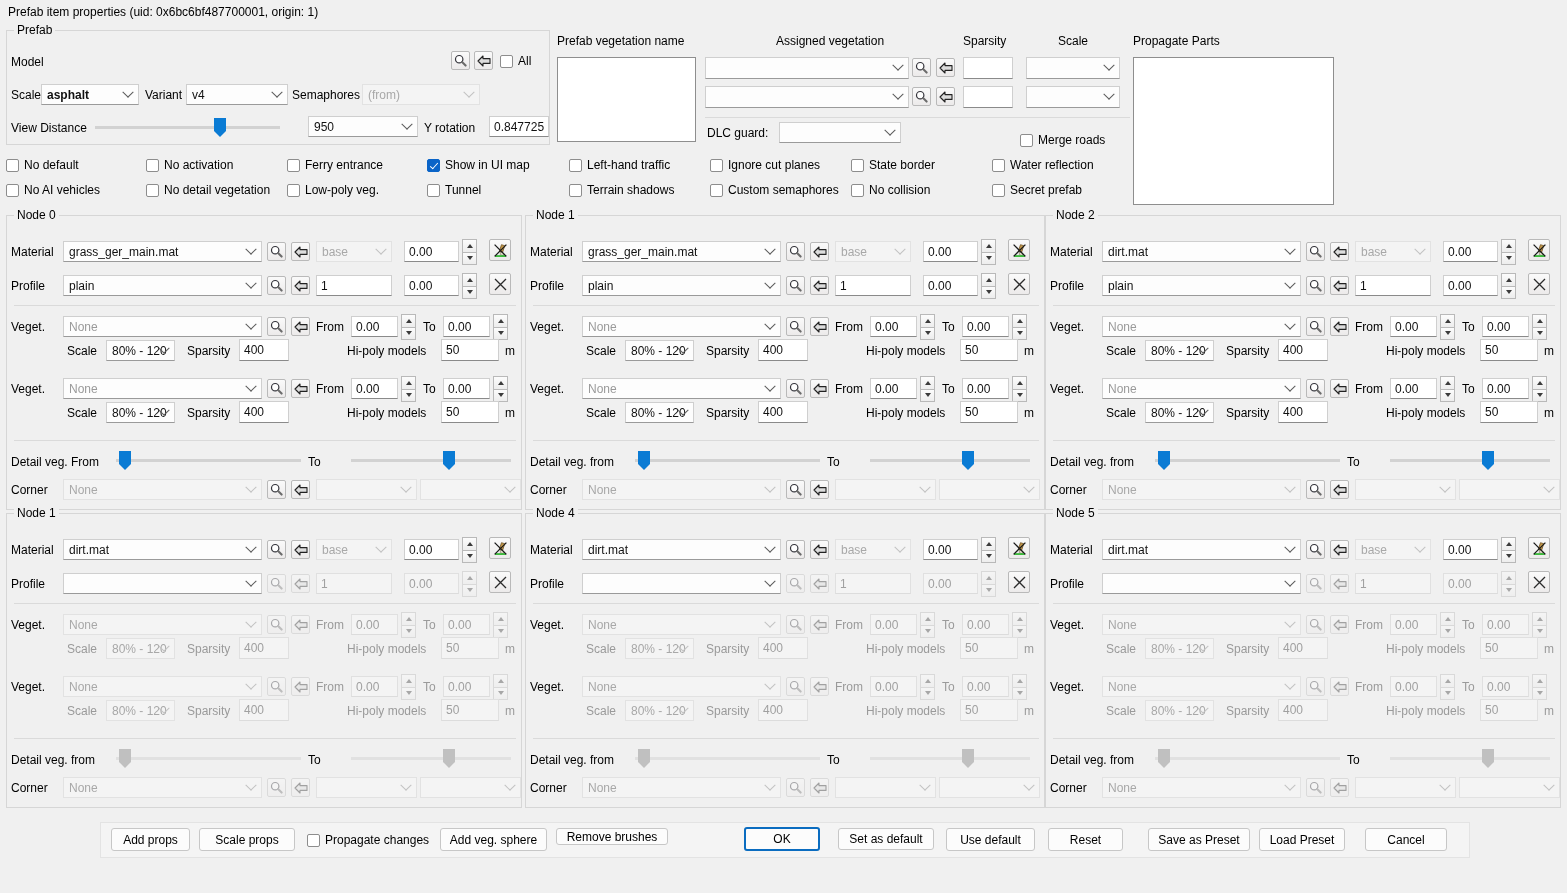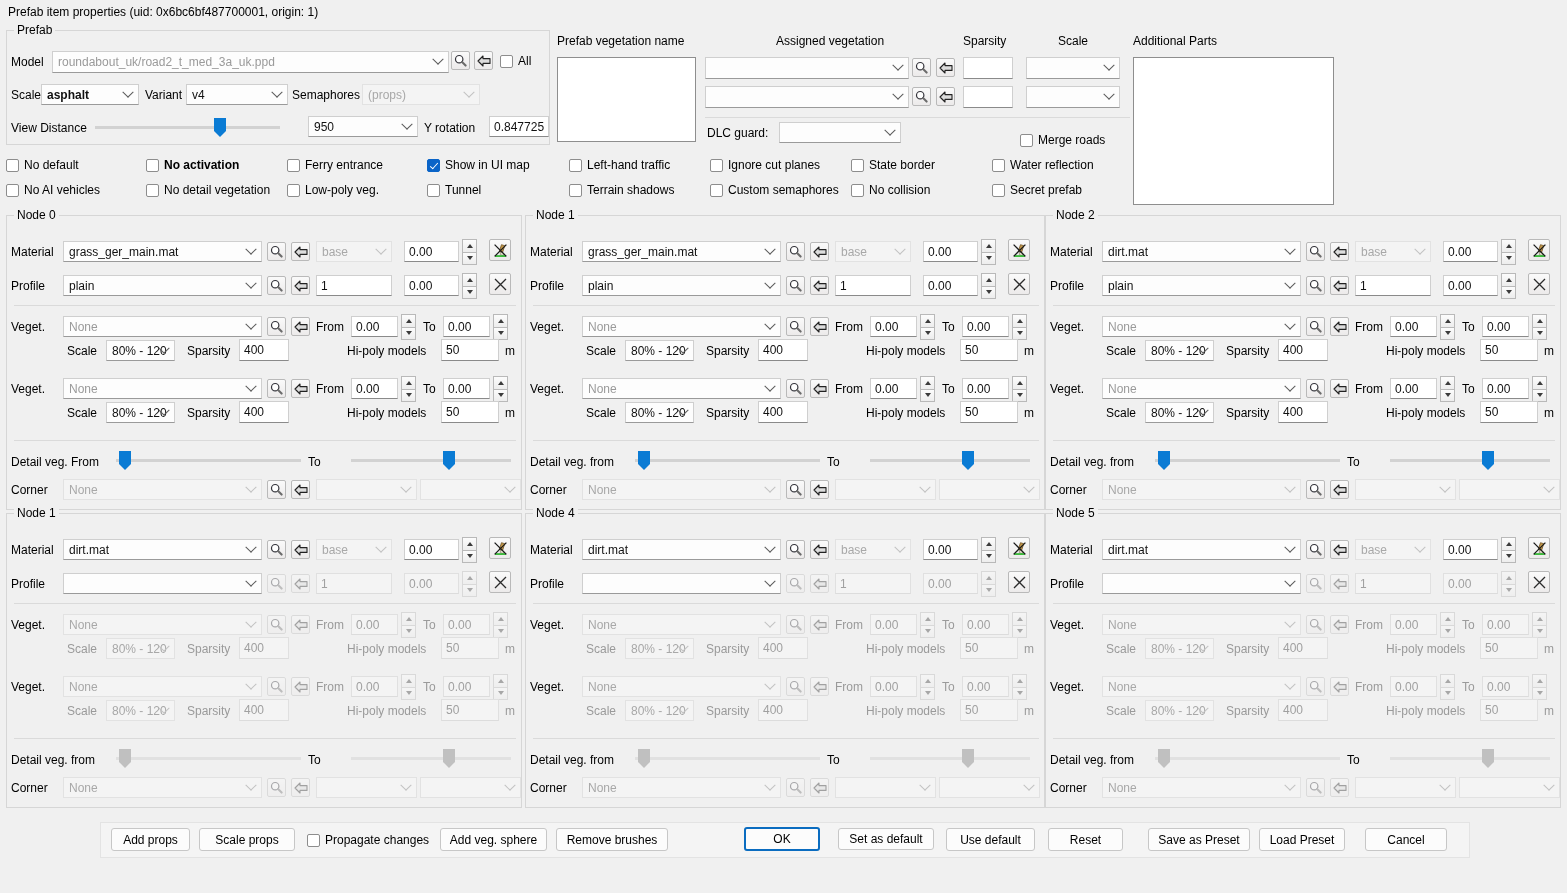--- a/index.html
+++ b/index.html
@@ -154,21 +154,20 @@
 
 <div class="win">
 
   <div class="title">Prefab item properties (uid: 0x6bc6bf487700001, origin: 1)</div>
 
   <div class="group" style="left:6px; top:30px; width:544px; height:115px;">
     <span class="legend">Prefab</span>
   </div>
 
   <span class="lbl" style="left:11px; top:55px;">Model</span>
-  <div class="cb ph" style="left:52px; top:51px; width:397px; height:22px;">roundabout_uk/road2_t_med_3a_uk.ppd</div>
   <div class="tbtn" style="left:451px; top:51px; width:19px; height:19px;">
     <svg width="13" height="13" viewBox="0 0 13 13">
         <circle cx="5.2" cy="5.2" r="3.7" fill="#fff" stroke="#33333a" stroke-width="1.2"></circle>
         <path d="M8.1 8.1 L11.6 11.6" stroke="#6b6b6b" stroke-width="2.1" stroke-linecap="round"></path>
       </svg>
   </div>
   <div class="tbtn" style="left:474px; top:51px; width:19px; height:19px;">
     <svg width="14" height="12" viewBox="0 0 14 12">
         <path d="M6 1 L1 6 L6 11 L6 8.4 L13 8.4 L13 3.6 L6 3.6 Z" fill="#dcdcdc" stroke="#222" stroke-width="1.1" stroke-linejoin="round"></path>
       </svg>
@@ -176,36 +175,36 @@
   <label class="chk" style="left:500px; top:54px;">
     <span class="box"></span>
     <span class="t">All</span>
   </label>
 
   <span class="lbl" style="left:11px; top:88px;">Scale</span>
   <div class="cb" style="left:41px; top:84px; width:98px; height:21px;font-weight:bold;">asphalt</div>
   <span class="lbl" style="left:145px; top:88px;">Variant</span>
   <div class="cb" style="left:186px; top:84px; width:102px; height:21px;">v4</div>
   <span class="lbl" style="left:292px; top:88px;">Semaphores</span>
-  <div class="cb dis" style="left:362px; top:84px; width:118px; height:21px;">(props)</div>
+  <div class="cb dis" style="left:362px; top:84px; width:118px; height:21px;">(from)</div>
 
   <span class="lbl" style="left:11px; top:121px;">View Distance</span>
   <div class="sld" style="left:95px; top:117px; width:185px;">
     <div class="track"></div>
     <div class="thumb" style="left:119px;"></div>
   </div>
   <div class="cb" style="left:308px; top:116px; width:110px; height:21px;">950</div>
   <span class="lbl" style="left:424px; top:121px;">Y rotation</span>
   <div class="tf" style="left:489px; top:116px; width:60px; height:21px;">0.847725</div>
 
   <label class="chk" style="left:6px; top:158px;">
     <span class="box"></span>
     <span class="t">No default</span>
   </label>
-  <label class="chk" style="left:146px; top:158px;font-weight:bold;">
+  <label class="chk" style="left:146px; top:158px;">
     <span class="box"></span>
     <span class="t">No activation</span>
   </label>
   <label class="chk" style="left:287px; top:158px;">
     <span class="box"></span>
     <span class="t">Ferry entrance</span>
   </label>
   <label class="chk on" style="left:427px; top:158px;">
     <span class="box"></span>
     <span class="t">Show in UI map</span>
@@ -225,21 +224,21 @@
   </label>
   <label class="chk" style="left:427px; top:183px;">
     <span class="box"></span>
     <span class="t">Tunnel</span>
   </label>
 
   <span class="lbl" style="left:557px; top:34px;">Prefab vegetation name</span>
   <span class="lbl" style="left:776px; top:34px;">Assigned vegetation</span>
   <span class="lbl" style="left:963px; top:34px;">Sparsity</span>
   <span class="lbl" style="left:1058px; top:34px;">Scale</span>
-  <span class="lbl" style="left:1133px; top:34px;">Additional Parts</span>
+  <span class="lbl" style="left:1133px; top:34px;">Propagate Parts</span>
 
   <div class="listbox" style="left:557px; top:57px; width:139px; height:85px;"></div>
   <div class="listbox" style="left:1133px; top:57px; width:201px; height:148px;"></div>
 
   <div class="cb" style="left:705px; top:57px; width:204px; height:22px;"></div>
   <div class="tbtn" style="left:912px; top:58px; width:19px; height:19px;">
     <svg width="13" height="13" viewBox="0 0 13 13">
         <circle cx="5.2" cy="5.2" r="3.7" fill="#fff" stroke="#33333a" stroke-width="1.2"></circle>
         <path d="M8.1 8.1 L11.6 11.6" stroke="#6b6b6b" stroke-width="2.1" stroke-linecap="round"></path>
       </svg>
@@ -1328,21 +1327,21 @@
 
   <div class="bottombar"></div>
 
   <div class="btn" style="left:111px; top:828px; width:79px; height:23px;">Add props</div>
   <div class="btn" style="left:199px; top:828px; width:96px; height:23px;">Scale props</div>
   <label class="chk" style="left:307px; top:833px;">
     <span class="box"></span>
     <span class="t">Propagate changes</span>
   </label>
   <div class="btn" style="left:440px; top:828px; width:107px; height:23px;">Add veg. sphere</div>
-  <div class="btn" style="left:556px; top:828px; width:112px; height:23px;">Remove brushes</div>
+  <div class="btn" style="left:556px; top:828px; width:112px; height:17px;">Remove brushes</div>
   <div class="btn def" style="left:744px; top:827px; width:76px; height:24px;">OK</div>
   <div class="btn" style="left:838px; top:828px; width:96px; height:22px;">Set as default</div>
   <div class="btn" style="left:946px; top:828px; width:89px; height:23px;">Use default</div>
   <div class="btn" style="left:1048px; top:828px; width:75px; height:23px;">Reset</div>
   <div class="btn" style="left:1148px; top:828px; width:102px; height:23px;">Save as Preset</div>
   <div class="btn" style="left:1259px; top:828px; width:86px; height:23px;">Load Preset</div>
   <div class="btn" style="left:1365px; top:828px; width:82px; height:23px;">Cancel</div>
 
 </div>
 

